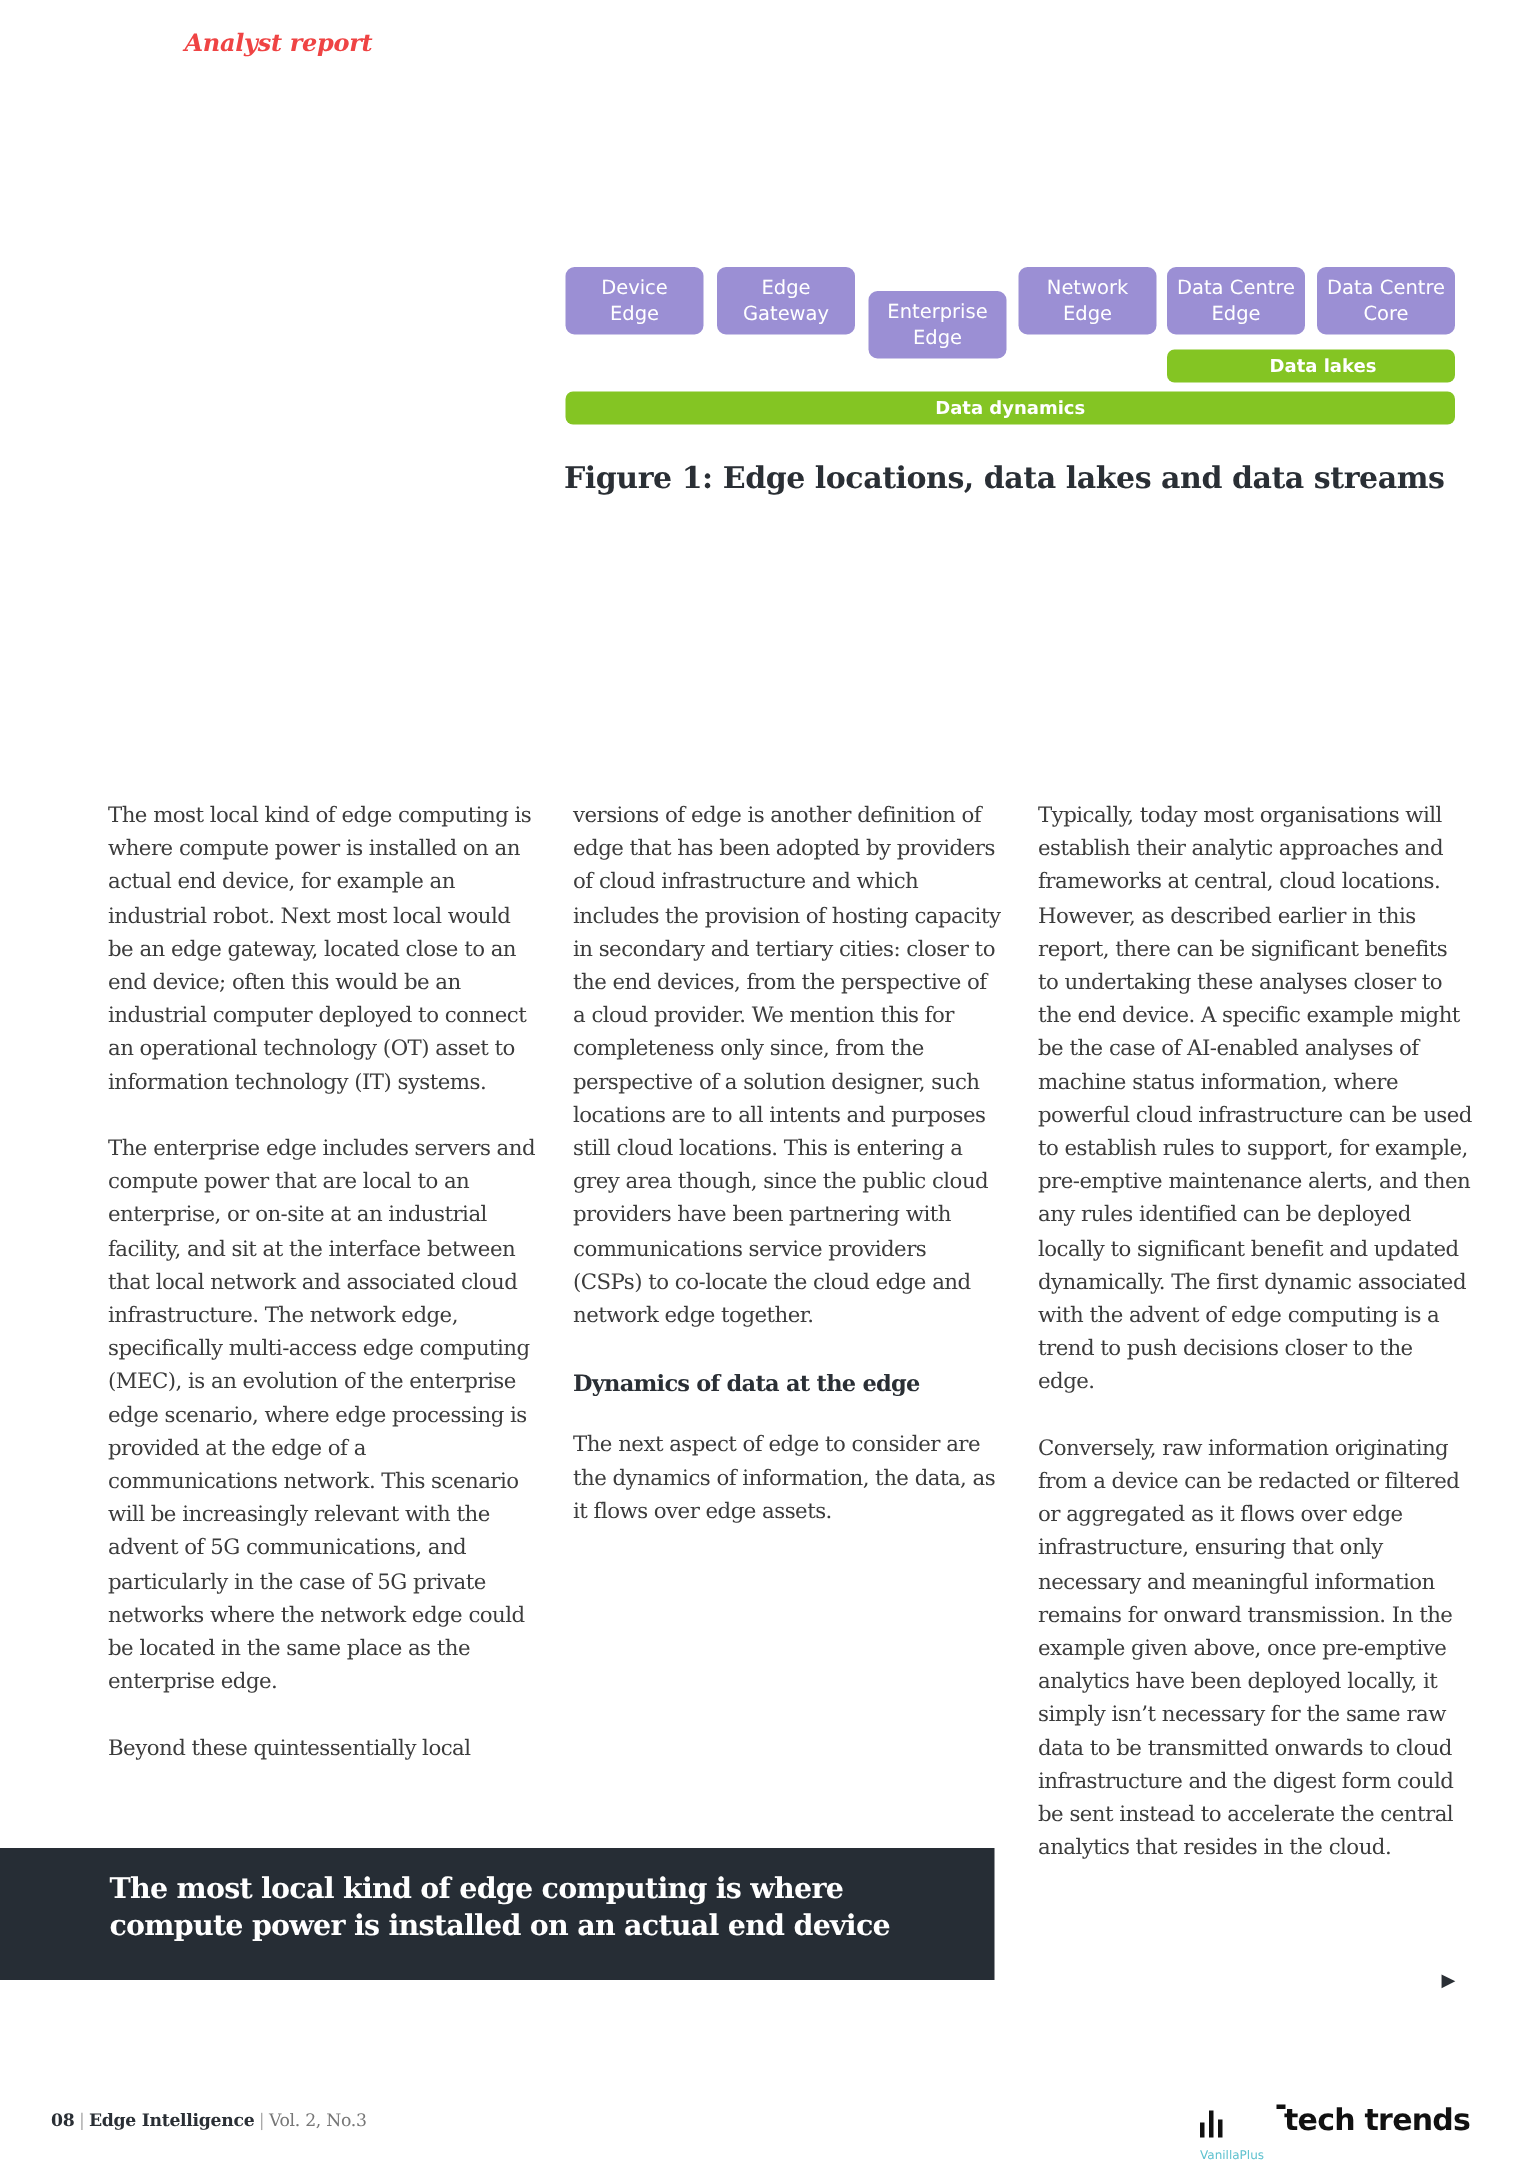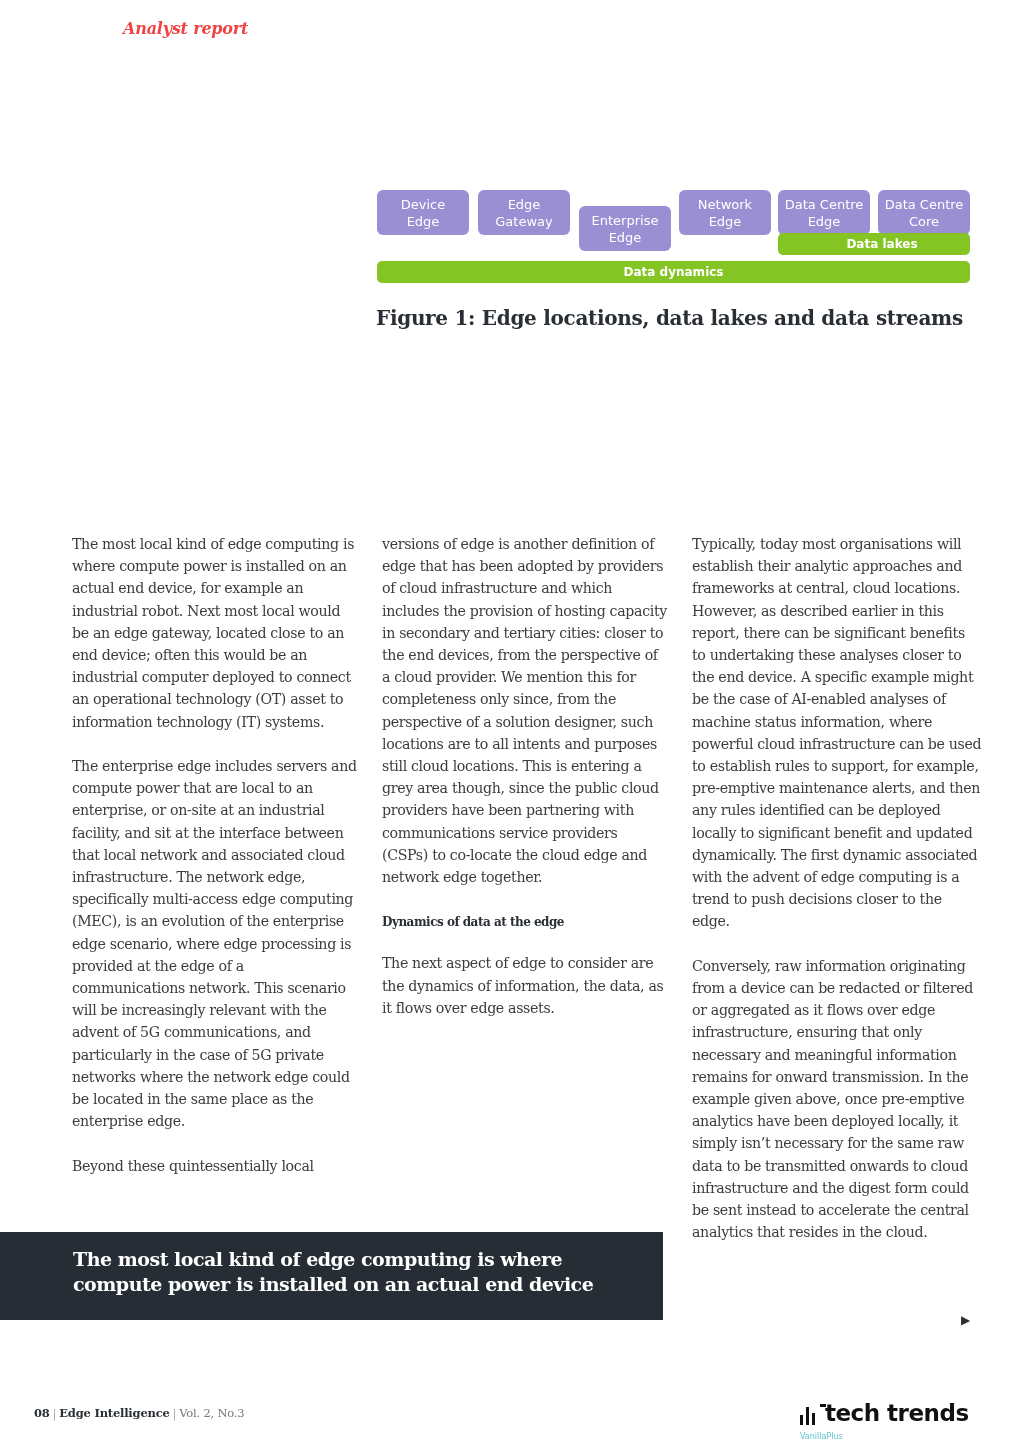--- a/index.html
+++ b/index.html
@@ -9,21 +9,21 @@
     .header-label {
       position: absolute; left: 123px; top: 19px;
       font-family: "DejaVu Serif", serif; font-weight: bold;
       font-size: 16px; color: #ef4444; letter-spacing: -0.2px; font-style: italic;
     }
 
     
     .figure { position: absolute; left: 377px; top: 178px; width: 593px; }
     .edge-row { position: relative; height: 45px; }
     .edge-box {
-      position: absolute; top: 12px; height: 45px; width: 92px;
+      position: absolute; top: 0; height: 45px; width: 92px;
       background: #9b8fd4; border-radius: 6px;
       color: #ffffff; font-family: "DejaVu Sans", sans-serif;
       font-size: 13px; line-height: 17px; text-align: center;
       display: flex; align-items: center; justify-content: center;
       padding: 0 2px;
     }
     .bar {
       position: absolute; height: 22px; background: #84c523; border-radius: 5px;
       color: #ffffff; font-family: "DejaVu Sans", sans-serif; font-weight: bold;
       font-size: 12px; display: flex; align-items: center; justify-content: center;
@@ -41,21 +41,21 @@
       position: absolute; top: 533px; width: 285px;
       font-family: "DejaVu Serif", serif; font-size: 14.2px;
       line-height: 22.2px; color: #3c3c3c; letter-spacing: -0.35px;
     }
     .col p { margin-bottom: 22.2px; }
     .col-1 { left: 72px; }
     .col-2 { left: 382px; }
     .col-3 { left: 692px; width: 290px; }
     .section-heading {
       font-family: "DejaVu Serif", serif; font-weight: bold;
-      font-size: 12px; color: #2a2f35; line-height: 24px;
+      font-size: 15px; color: #2a2f35; line-height: 24px;
       margin: 4px 0 18px 0; letter-spacing: -0.5px;
     }
     .continue-arrow {
       position: absolute; left: 961px; top: 1313px;
       font-size: 12px; color: #2a2f35; font-family: "DejaVu Sans", sans-serif;
     }
 
     
     .pullquote {
       position: absolute; left: 0; top: 1232px; width: 663px; height: 88px;
@@ -81,22 +81,23 @@
     .logo-brand {
       position: absolute; left: 0; top: 0;
       font-family: "DejaVu Sans", sans-serif; font-weight: normal;
       font-size: 8px; color: #5fc2cf; margin-top: 42px;
     }
     .logo-main { position: absolute; left: 0; top: 11px; display: flex; align-items: flex-end; }
     .logo-bars { display: flex; align-items: flex-end; height: 18px; margin-right: 2px; }
     .logo-bars span { display: inline-block; width: 3px; background: #111; margin-right: 3px; }
     .logo-text {
       font-family: "DejaVu Sans", sans-serif; font-weight: bold;
-      font-size: 23px; line-height: 24px; color: #111111; letter-spacing: -0.5px;
+      font-size: 20px; line-height: 24px; color: #111111; letter-spacing: -0.5px;
       white-space: pre;
+      margin-left: 31px;
     }
   </style>
 </head>
 <body>
 
 <div class="header-label">Analyst report</div>
 
 <div class="figure">
   <div class="edge-row">
     <div class="edge-box" style="left:0;">

